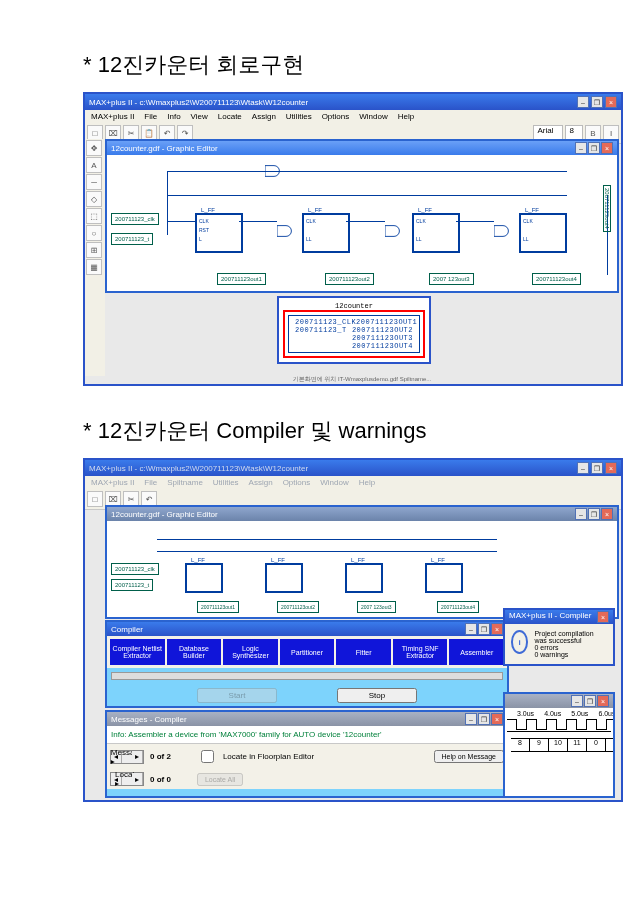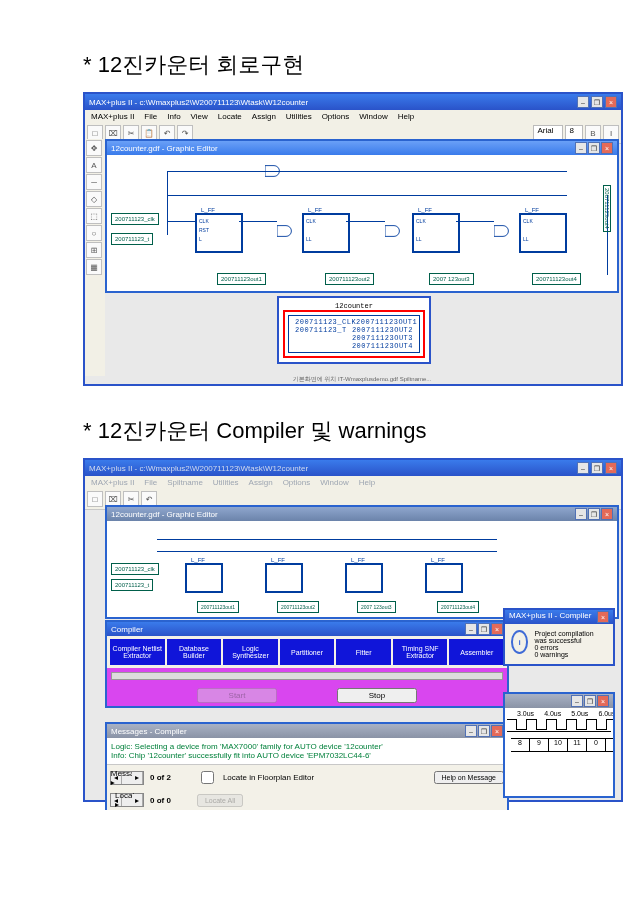--- a/index.html
+++ b/index.html
@@ -132,21 +132,21 @@
     padding: 3px;
   }
   .symblock .inner { border: 1px solid #003c9e; padding: 2px 6px; }
   .symrow { display: flex; justify-content: space-between; font-family: Courier, monospace; font-size: 7px; color: #003c9e; letter-spacing: 0.5px; }
   .symhead { font-family: Courier, monospace; font-size: 7px; text-align: center; }
 
   
   .subwin {
     position: absolute;
     border: 2px solid #2a63cf;
-    background: #d946ef;
+    background: #7dd3fc;
   }
   .subwin .ititle { background: linear-gradient(to bottom, #3a7beb, #2a53c9); color: #fff; padding: 1px 4px; display: flex; justify-content: space-between; align-items: center; font-size: 8px; }
   .subwin .ititle.inact { background: linear-gradient(to bottom, #a8b1c4, #8a93a6); }
 
   .compiler-steps {
     display: flex;
     gap: 2px;
     padding: 3px;
     background: #f3f1e8;
   }
@@ -452,32 +452,31 @@
       <div class="dbody">
         <div class="dicon">i</div>
         <div>
           <div style="font-size:7px">Project compilation was successful</div>
           <div style="font-size:7px">0 errors</div>
           <div style="font-size:7px">0 warnings</div>
         </div>
       </div>
     </div>
 
-    <div class="subwin" style="left:20px;top:262px;width:400px;height:84px">
+    <div class="subwin" style="left:20px;top:250px;width:400px;height:84px">
       <div class="ititle inact">
         <span>Messages - Compiler</span>
         <span class="caps">
             <span class="cap">–</span>
             <span class="cap">❐</span>
             <span class="cap" style="background:#e46a58;color:#fff">×</span>
           </span>
       </div>
       <div class="msgbody">
-        <div class="m1">Logic: Selecting a device from 'MAX7000' family for AUTO device '12counter'</div>
-        <div class="m2">Info: Chip '12counter' successfully fit into AUTO device 'EPM7032LC44-6'</div>
+        <div class="m1">Info: Assembler a device from 'MAX7000' family for AUTO device '12counter'</div>
       </div>
       <div class="msgcontrols">
         <span class="nav">
             <span>◂</span>
             <span style="border:0">Message ▸</span>
             <span>▸</span>
           </span>
         <b>0 of 2</b>
         <span style="width:14px"></span>
         <input type="checkbox" style="">

